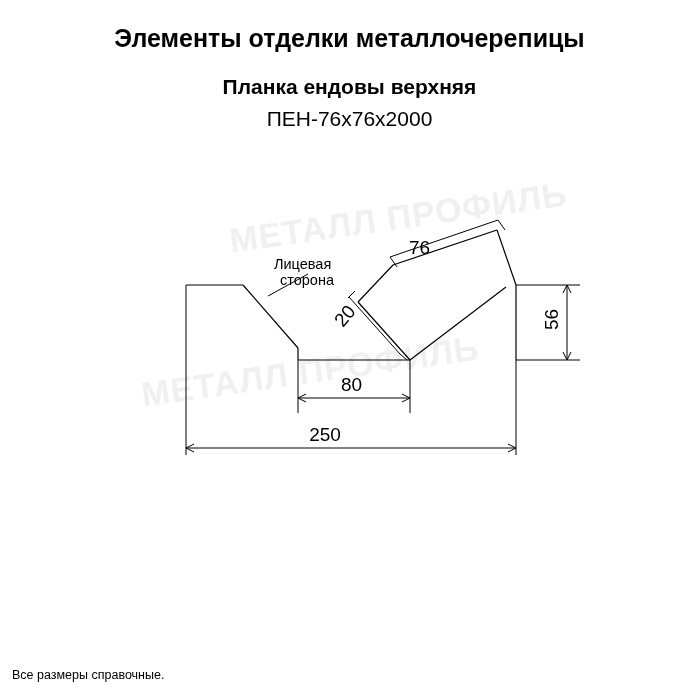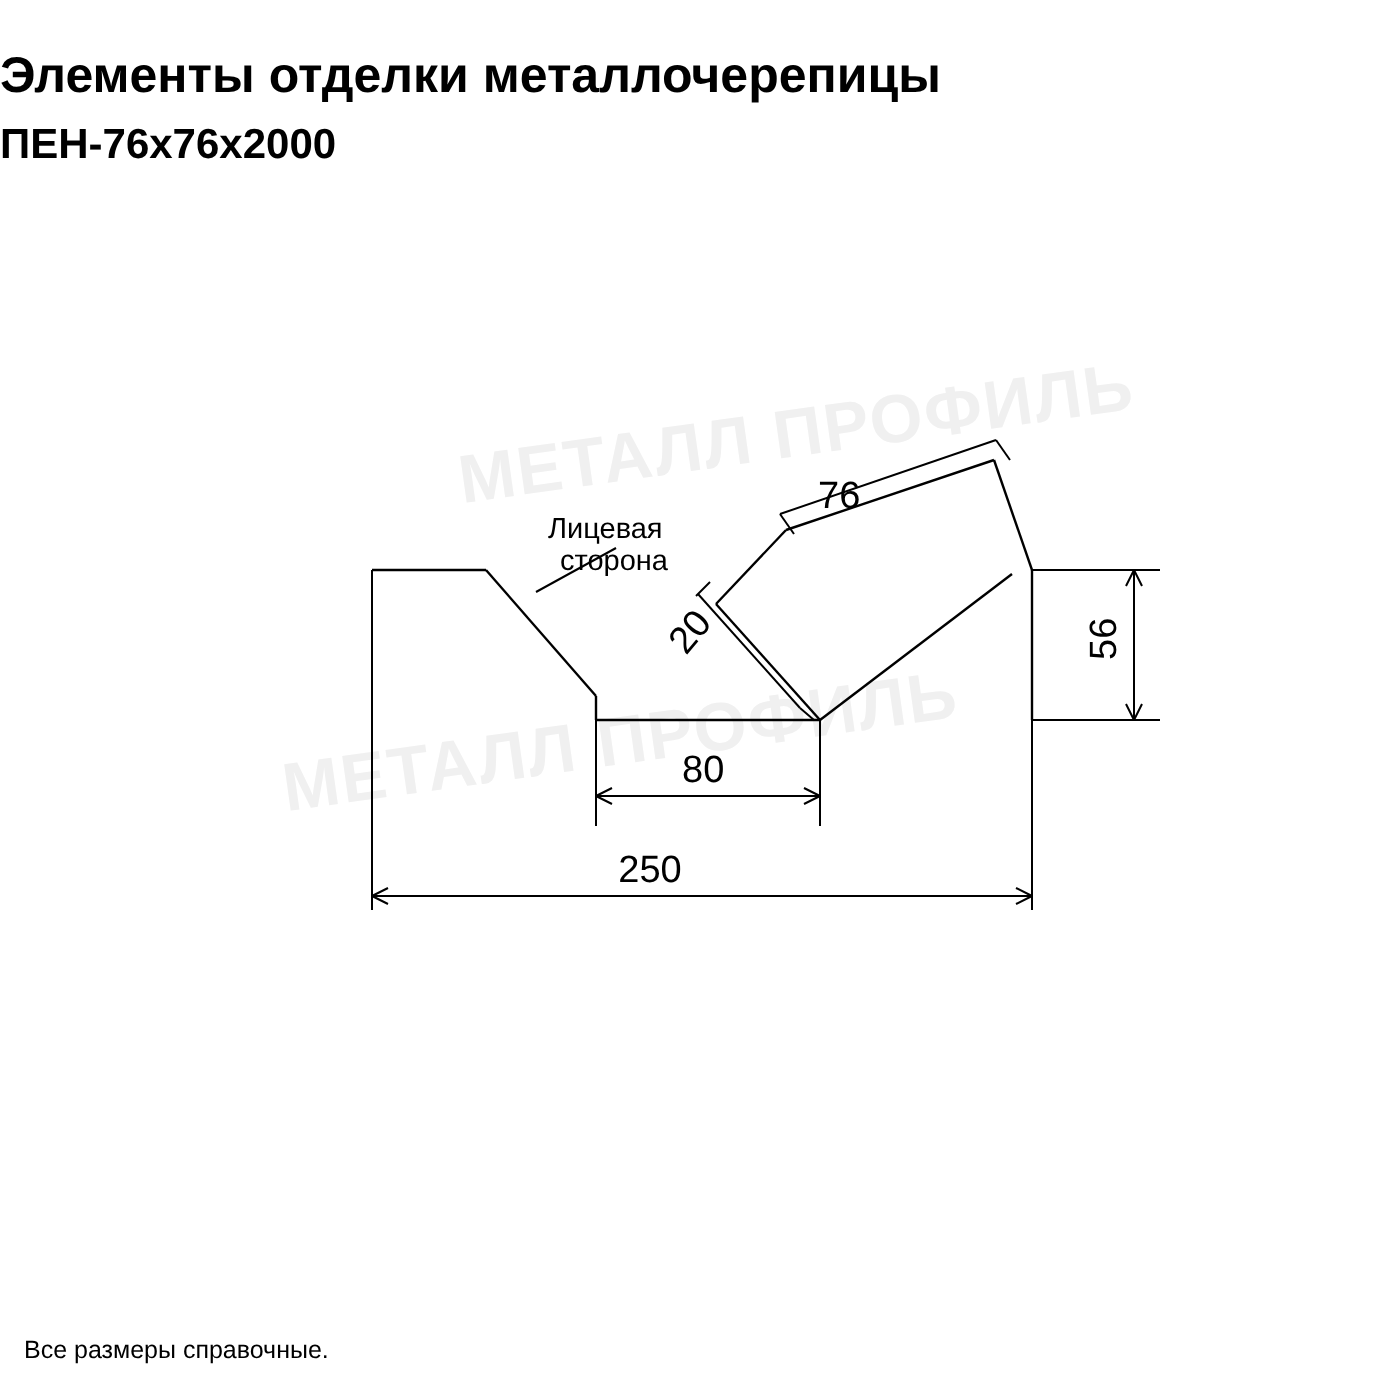--- a/index.html
+++ b/index.html
@@ -18,38 +18,40 @@
   .page {
     position: relative;
     width: 700px;
     height: 700px;
   }
   .title-block {
     position: absolute;
     top: 22px;
     left: 0;
     width: 619px;
+    text-align: center;
+    padding-left: 40px;
   }
   .main-title {
     font-size: 25px;
     font-weight: bold;
     letter-spacing: 0px;
     line-height: 32px;
     margin: 0;
   }
   .sub-title {
     font-size: 21px;
     font-weight: bold;
     margin: 0;
     margin-top: 20px;
     line-height: 26px;
   }
   .code-title {
     font-size: 21px;
-    font-weight: bold;
+    font-weight: normal;
     margin: 0;
     margin-top: 6px;
     line-height: 26px;
   }
   .drawing {
     position: absolute;
     top: 170px;
     left: 0;
     width: 700px;
     height: 330px;
@@ -102,20 +104,21 @@
     fill: #000000;
   }
 </style>
 </head>
 <body>
 
 <div class="page">
 
   <div class="title-block">
     <div class="main-title">Элементы отделки металлочерепицы</div>
+    <div class="sub-title">Планка ендовы верхняя</div>
     <div class="code-title">ПЕН-76х76х2000</div>
   </div>
 
   <div class="wm wm-1">МЕТАЛЛ ПРОФИЛЬ</div>
   <div class="wm wm-2">МЕТАЛЛ ПРОФИЛЬ</div>
 
   <div class="drawing">
     <svg width="700" height="330" viewBox="0 0 700 330">
 
       <g fill="none" stroke="#000000" stroke-width="1.2">

